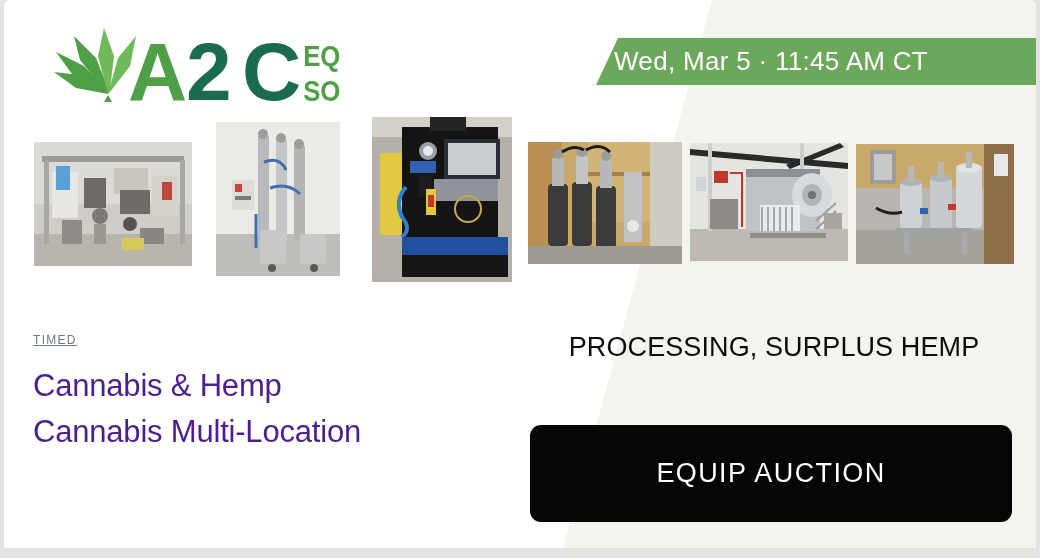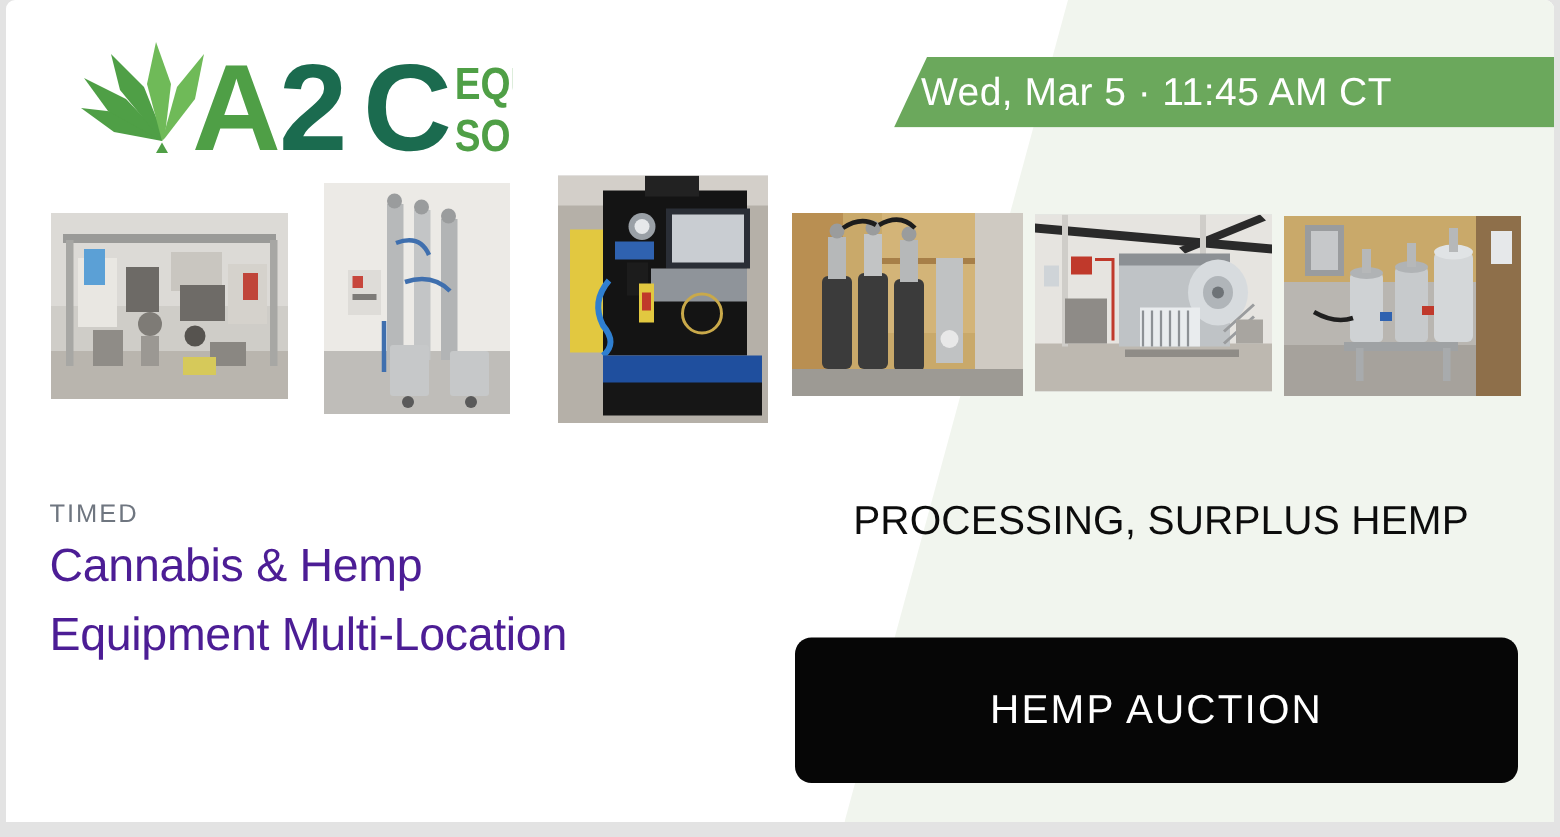--- a/index.html
+++ b/index.html
@@ -89,24 +89,25 @@
 
   
   .left-info {
     position: absolute;
     left: 29px;
     top: 333px;
     width: 470px;
     z-index: 5;
   }
   .kicker {
-    font-size: 17px;
+    font-size: 12px;
     letter-spacing: 1.3px;
     color: #6f7680;
-    margin-bottom: 1px;
+    margin-bottom: 16px;
+    text-decoration: underline;
   }
   .auction-title {
     font-size: 31px;
     line-height: 46px;
     color: #4c1d95;
     font-weight: 400;
     letter-spacing: -0.2px;
   }
 
   
@@ -331,25 +332,25 @@
       <rect x="64" y="64" width="8" height="6" fill="#2f62b0"></rect>
       <rect x="92" y="60" width="8" height="6" fill="#c0392b"></rect>
       <rect x="138" y="10" width="14" height="22" fill="#e6e8ea"></rect>
     </svg>
   </div>
 
   <div class="left-info">
     <div class="kicker">TIMED</div>
     <div class="auction-title">
       <div>Cannabis &amp; Hemp</div>
-      <div>Equipment Multi-Location</div>
+      <div>Cannabis Multi-Location</div>
     </div>
   </div>
 
   <div class="right-block">
     <div class="category">PROCESSING, SURPLUS HEMP</div>
   </div>
 
-  <button class="view-btn">HEMP AUCTION</button>
+  <button class="view-btn">EQUIP AUCTION</button>
 
 </div>
 
 <div class="page-strip"></div>
 
 </body></html>

